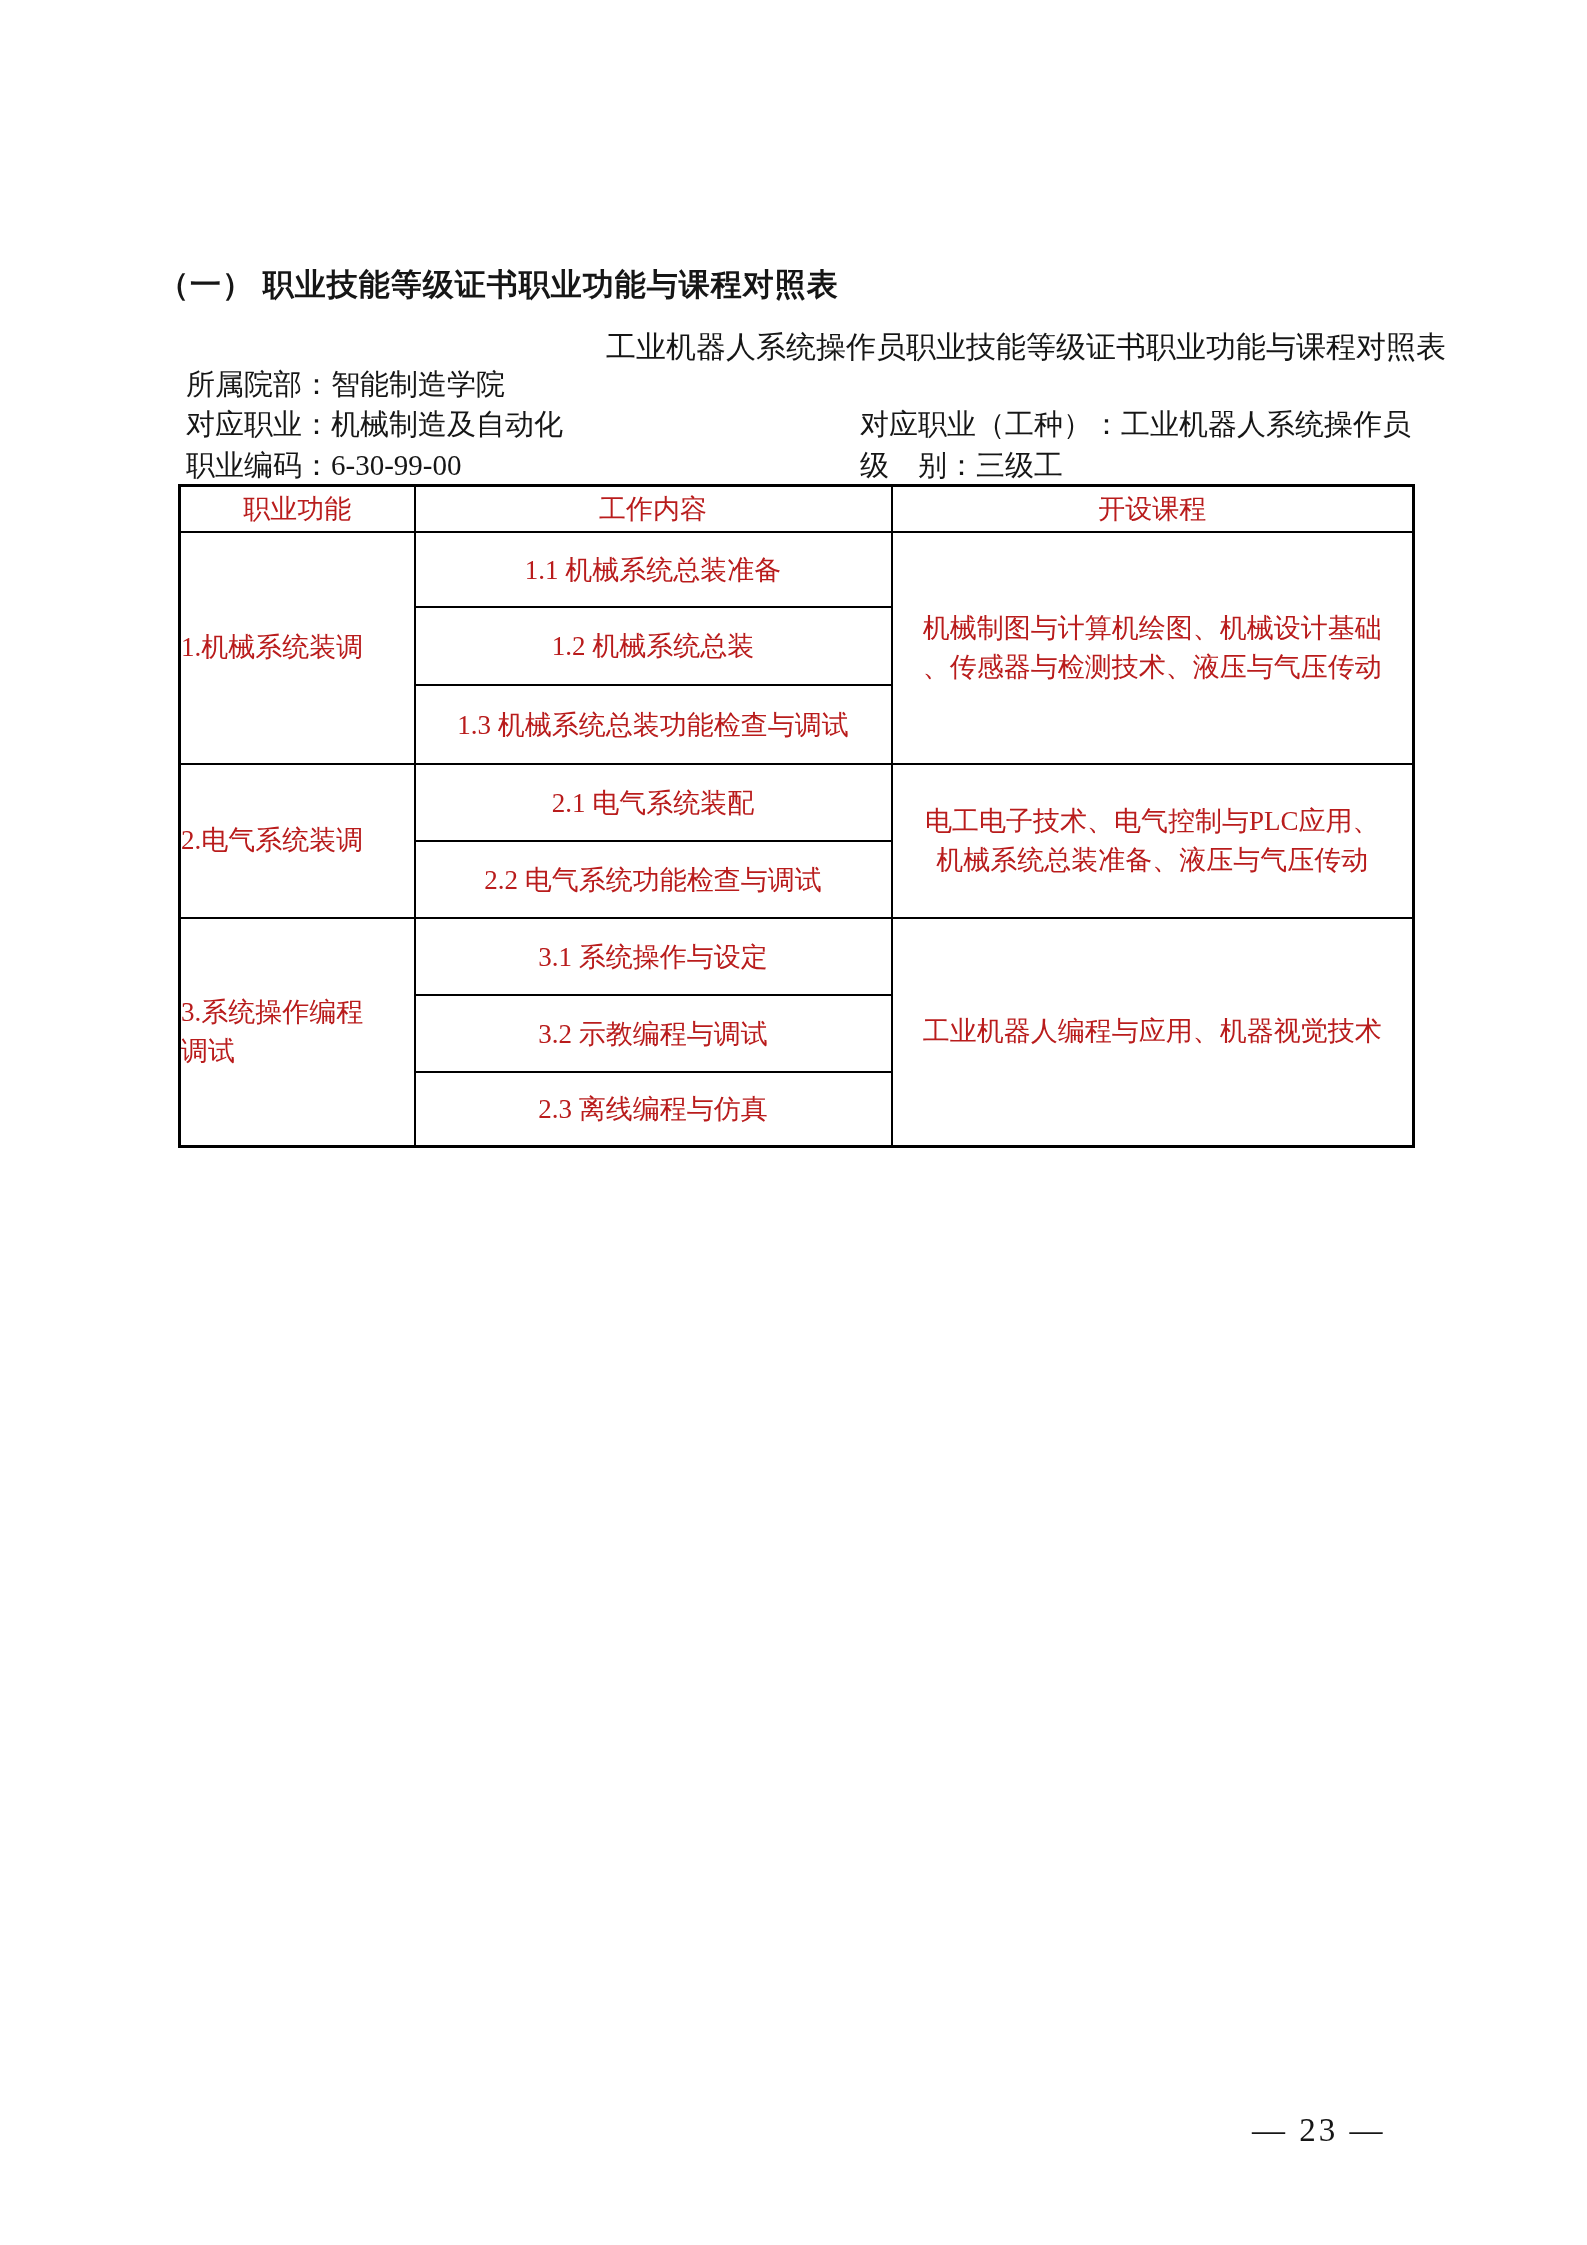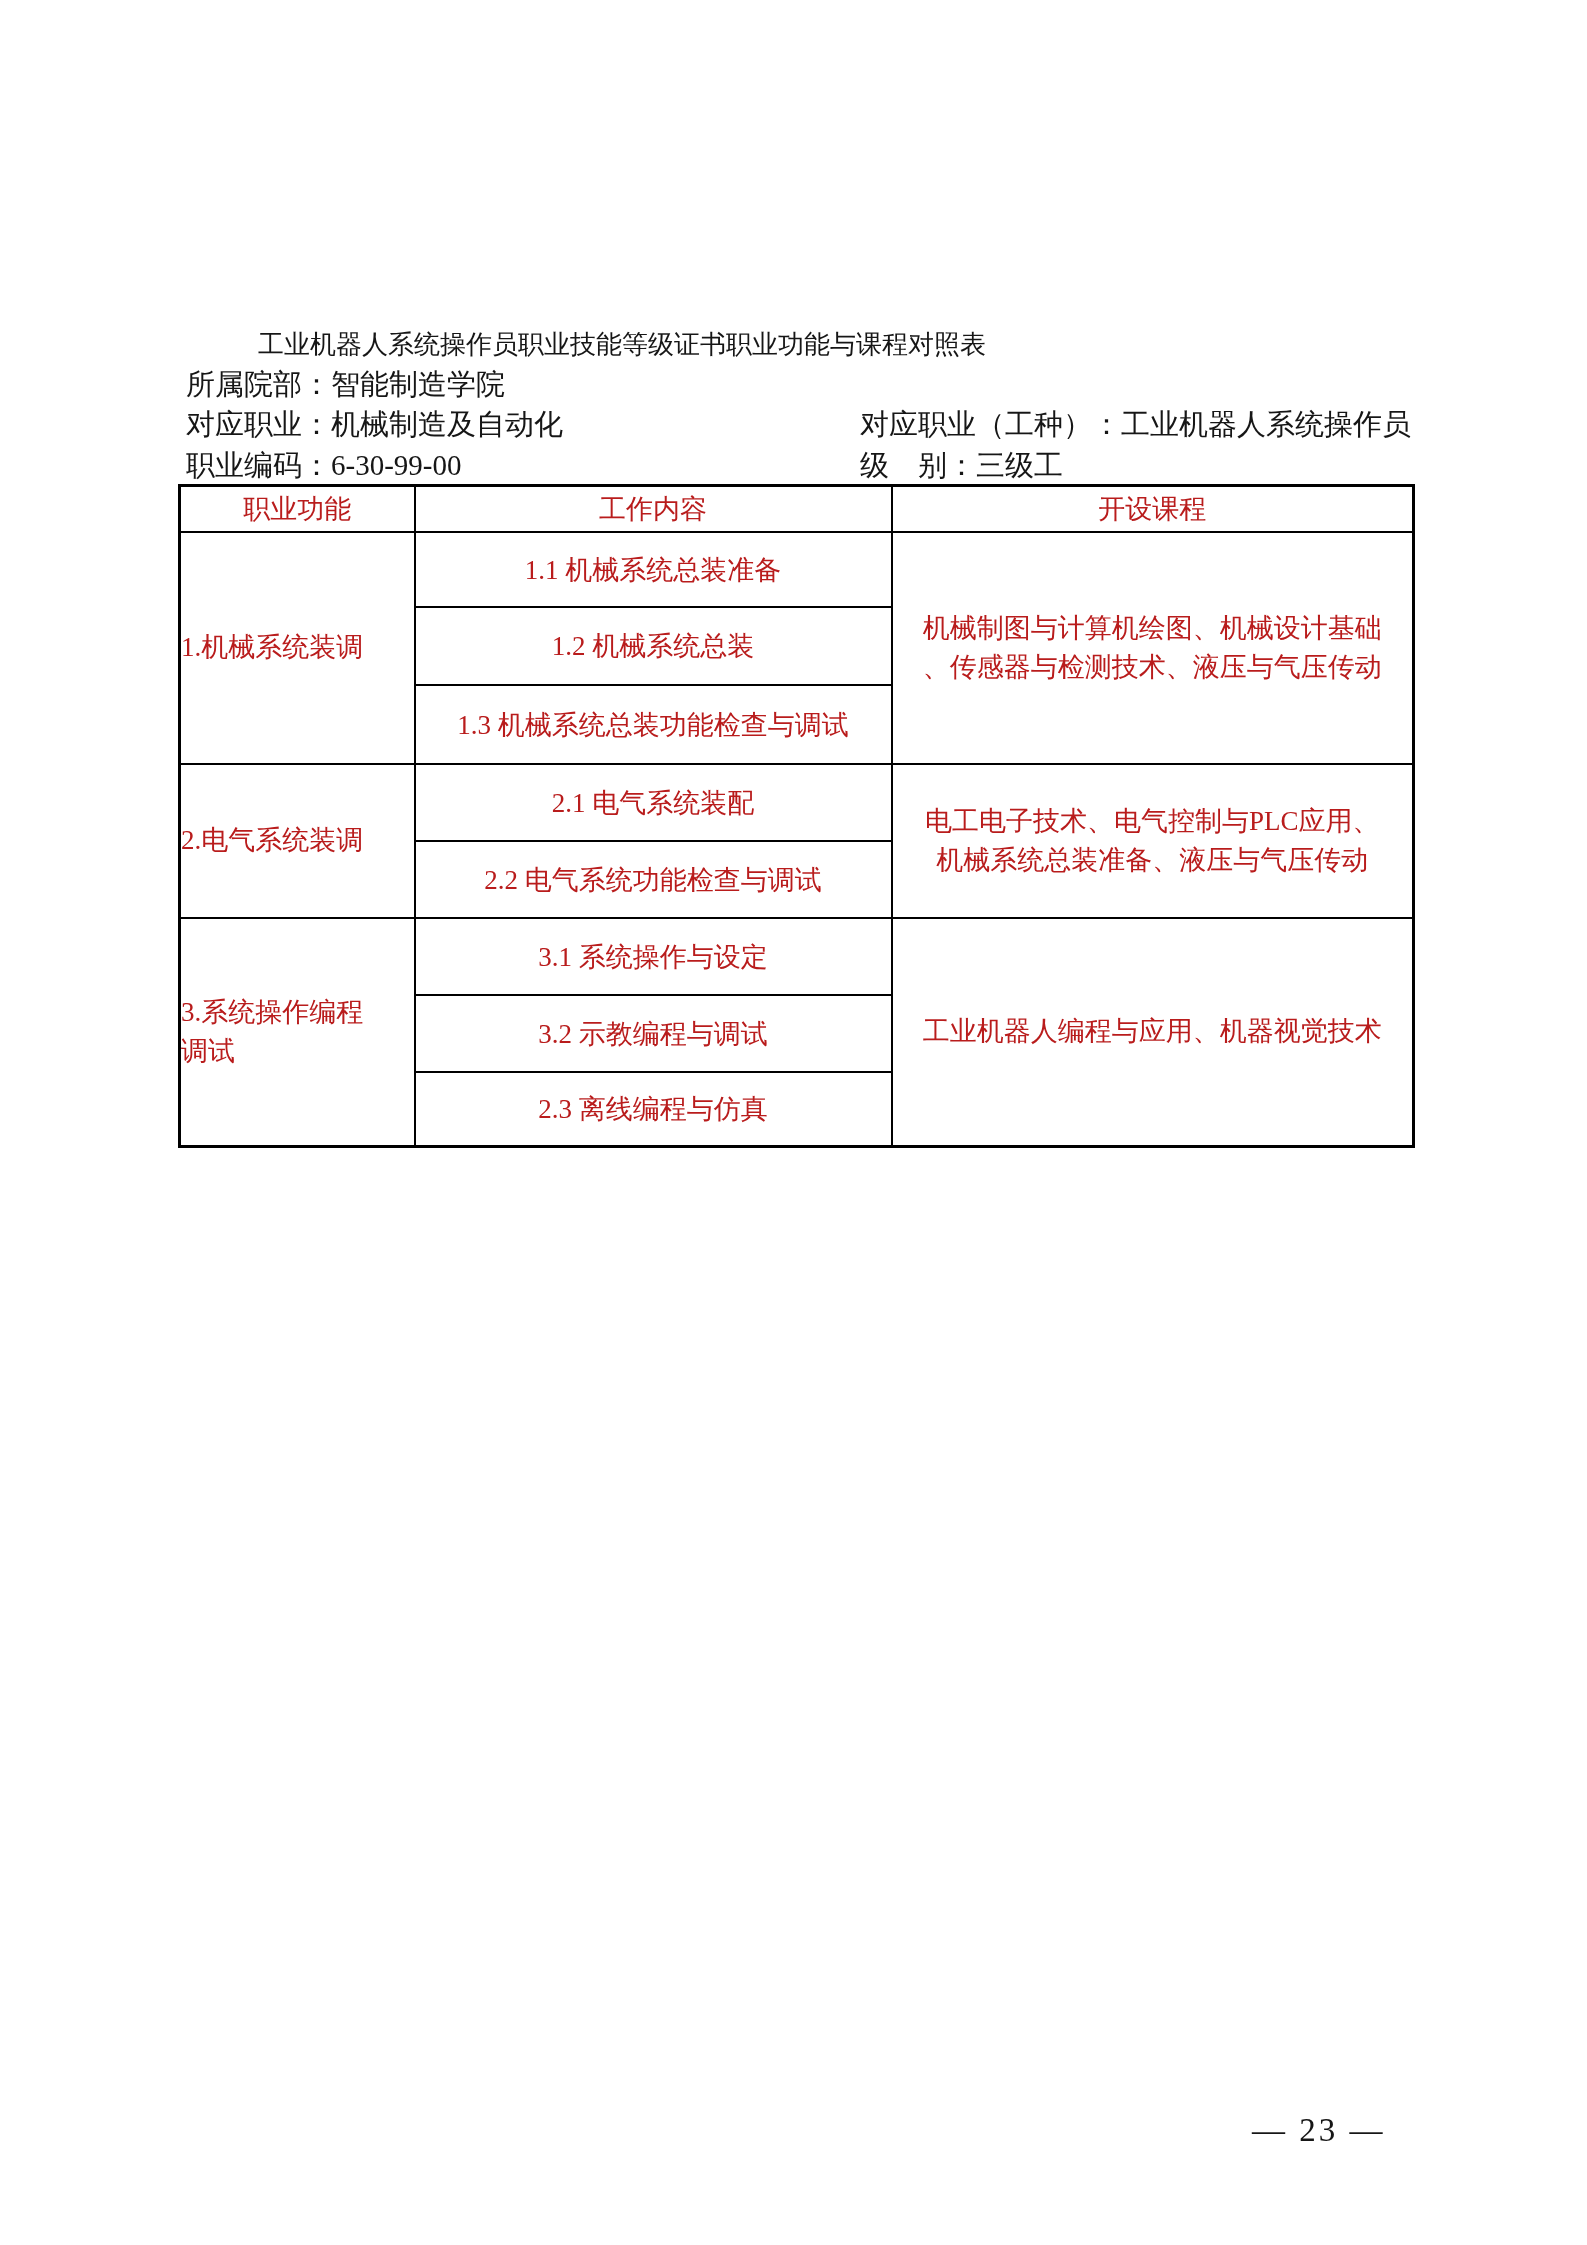--- a/index.html
+++ b/index.html
@@ -21,25 +21,25 @@
     position: absolute;
     left: 158px;
     top: 264px;
     font-size: 31px;
     font-weight: bold;
     letter-spacing: 1px;
     white-space: nowrap;
   }
   .table-title {
     position: absolute;
-    left: 258px;
+    left: 266px;
     top: 327px;
     width: 1180px;
-    text-align: left;
-    font-size: 26px;
+    text-align: right;
+    font-size: 30px;
     white-space: nowrap;
   }
   .info-line {
     position: absolute;
     font-size: 29px;
     line-height: 36px;
     white-space: nowrap;
   }
   .info-department { left: 186px; top: 366px; }
   .info-major      { left: 186px; top: 406px; }
@@ -100,20 +100,21 @@
     font-size: 33px;
     letter-spacing: 3px;
     white-space: nowrap;
   }
 </style>
 </head>
 <body>
 
 <div class="page">
 
+  <div class="section-heading">（一） 职业技能等级证书职业功能与课程对照表</div>
 
   <div class="table-title">工业机器人系统操作员职业技能等级证书职业功能与课程对照表</div>
 
   <div class="info-line info-department">所属院部：智能制造学院</div>
 
   <div class="info-line info-major">对应职业：机械制造及自动化</div>
 
   <div class="info-line info-occupation">对应职业（工种）：工业机器人系统操作员</div>
 
   <div class="info-line info-code">职业编码：6-30-99-00</div>

